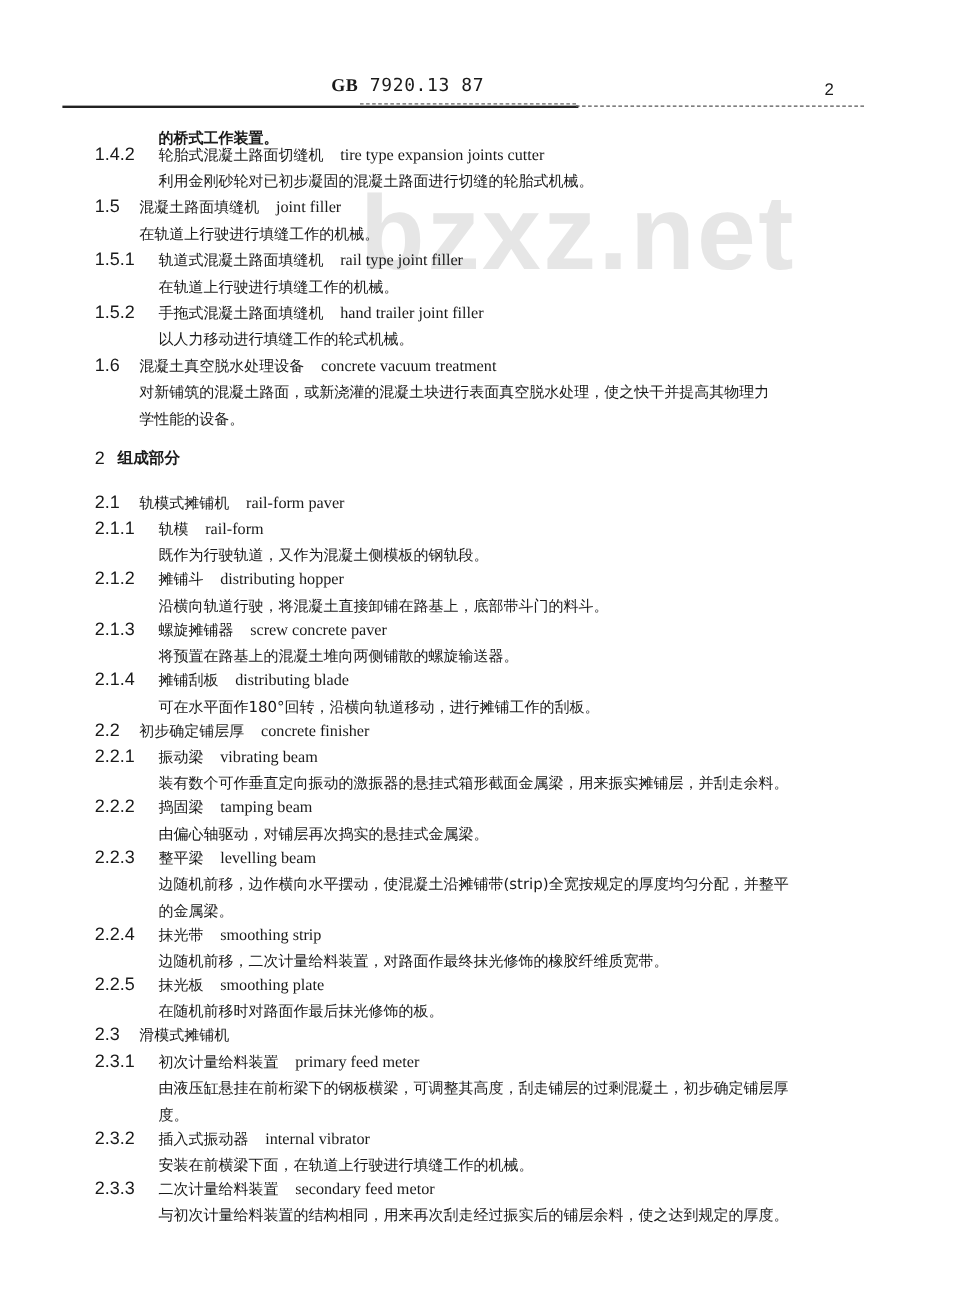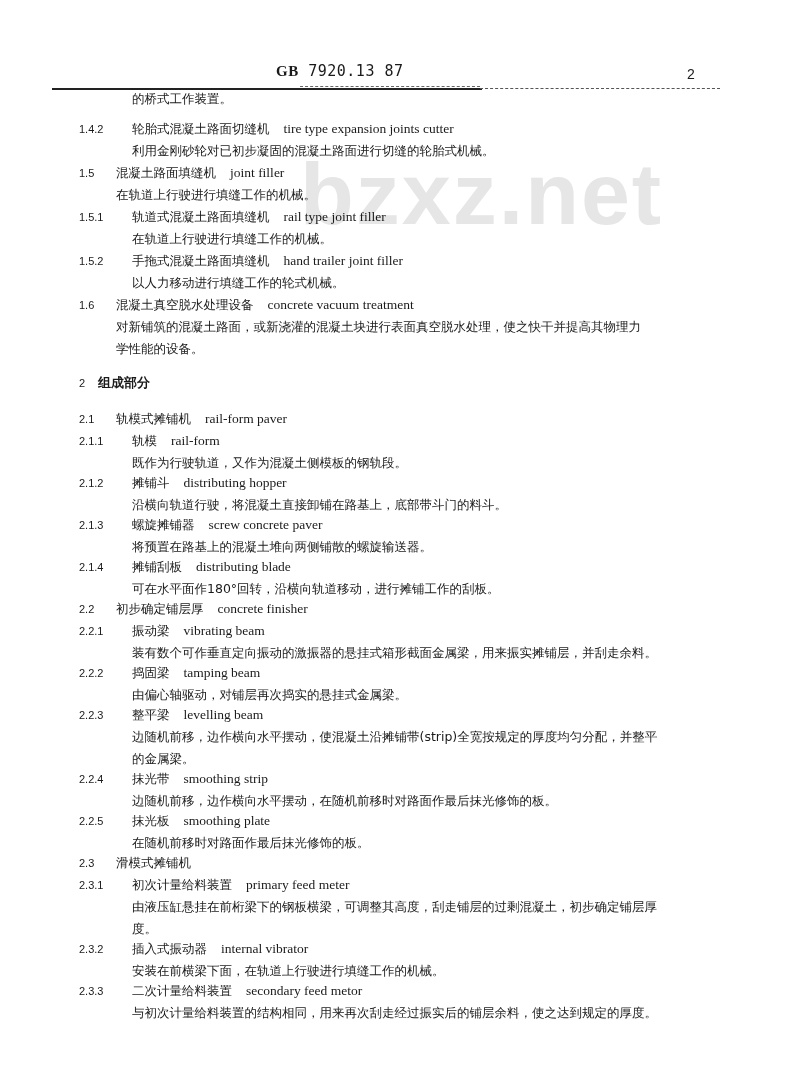--- a/index.html
+++ b/index.html
@@ -32,42 +32,42 @@
     position: absolute; left: 300px; top: 150px;
     font-family: "Liberation Sans", sans-serif; font-weight: bold;
     font-size: 88px; color: #e6e6e6; letter-spacing: 2px; z-index: 0;
     line-height: 1;
   }
   .content { position: absolute; left: 0; top: 0; width: 800px; z-index: 1; }
   .line {
     position: absolute; font-size: 13px; white-space: nowrap; line-height: 18px;
   }
   .num {
-    position: absolute; font-family: "Liberation Sans", sans-serif; font-size: 11px;
+    position: absolute; font-family: "Liberation Sans", sans-serif; font-size: 15px;
     line-height: 18px; white-space: nowrap;
   }
   .zh { font-family: "DejaVu Sans", sans-serif; font-size: 12.5px; }
   .en { font-family: "Liberation Serif", serif; font-size: 13.5px; margin-left: 14px; }
   .section-title { font-family: "DejaVu Sans", sans-serif; font-weight: bold; font-size: 13px; }
 </style>
 </head>
 <body>
 
 <div class="header">
   <span class="header-title"><b>GB</b> <span>7920.13 87</span></span>
 </div>
 <div class="page-num">2</div>
 <div class="rule"></div>
 <div class="rule3"></div>
 <div style="position:absolute;left:480px;top:88px;width:240px;height:1px;border-top:1px dashed #555;"></div>
 
 <div class="watermark">bzxz.net</div>
 
 <div class="content" id="content">
-    <div class="line zh" style="left: 132px; top: 90px;">的桥式工作装置。</div>
+    <div class="line zh" style="left: 132px; top: 106px; font-weight: bold;">的桥式工作装置。</div>
     <div class="num" style="left: 79px; top: 120px;">1.4.2</div>
     <div class="line" style="left: 132px; top: 120px;"><span class="zh">轮胎式混凝土路面切缝机</span><span class="en">tire type expansion joints cutter</span></div>
     <div class="line zh" style="left: 132px; top: 142px;">利用金刚砂轮对已初步凝固的混凝土路面进行切缝的轮胎式机械。</div>
     <div class="num" style="left: 79px; top: 164px;">1.5</div>
     <div class="line" style="left: 116px; top: 164px;"><span class="zh">混凝土路面填缝机</span><span class="en">joint filler</span></div>
     <div class="line zh" style="left: 116px; top: 186px;">在轨道上行驶进行填缝工作的机械。</div>
     <div class="num" style="left: 79px; top: 208px;">1.5.1</div>
     <div class="line" style="left: 132px; top: 208px;"><span class="zh">轨道式混凝土路面填缝机</span><span class="en">rail type joint filler</span></div>
     <div class="line zh" style="left: 132px; top: 230px;">在轨道上行驶进行填缝工作的机械。</div>
     <div class="num" style="left: 79px; top: 252px;">1.5.2</div>
@@ -100,21 +100,21 @@
     <div class="line zh" style="left: 132px; top: 644px;">装有数个可作垂直定向振动的激振器的悬挂式箱形截面金属梁，用来振实摊铺层，并刮走余料。</div>
     <div class="num" style="left: 79px; top: 664px;">2.2.2</div>
     <div class="line" style="left: 132px; top: 664px;"><span class="zh">捣固梁</span><span class="en">tamping beam</span></div>
     <div class="line zh" style="left: 132px; top: 686px;">由偏心轴驱动，对铺层再次捣实的悬挂式金属梁。</div>
     <div class="num" style="left: 79px; top: 706px;">2.2.3</div>
     <div class="line" style="left: 132px; top: 706px;"><span class="zh">整平梁</span><span class="en">levelling beam</span></div>
     <div class="line zh" style="left: 132px; top: 728px;">边随机前移，边作横向水平摆动，使混凝土沿摊铺带(strip)全宽按规定的厚度均匀分配，并整平</div>
     <div class="line zh" style="left: 132px; top: 750px;">的金属梁。</div>
     <div class="num" style="left: 79px; top: 770px;">2.2.4</div>
     <div class="line" style="left: 132px; top: 770px;"><span class="zh">抹光带</span><span class="en">smoothing strip</span></div>
-    <div class="line zh" style="left: 132px; top: 792px;">边随机前移，边作横向水平摆动，在随机前移时对路面作最后抹光修饰的板。</div>
+    <div class="line zh" style="left: 132px; top: 792px;">边随机前移，二次计量给料装置，对路面作最终抹光修饰的橡胶纤维质宽带。</div>
     <div class="num" style="left: 79px; top: 812px;">2.2.5</div>
     <div class="line" style="left: 132px; top: 812px;"><span class="zh">抹光板</span><span class="en">smoothing plate</span></div>
     <div class="line zh" style="left: 132px; top: 834px;">在随机前移时对路面作最后抹光修饰的板。</div>
     <div class="num" style="left: 79px; top: 854px;">2.3</div>
     <div class="line" style="left: 116px; top: 854px;"><span class="zh">滑模式摊铺机</span></div>
     <div class="num" style="left: 79px; top: 876px;">2.3.1</div>
     <div class="line" style="left: 132px; top: 876px;"><span class="zh">初次计量给料装置</span><span class="en">primary feed meter</span></div>
     <div class="line zh" style="left: 132px; top: 898px;">由液压缸悬挂在前桁梁下的钢板横梁，可调整其高度，刮走铺层的过剩混凝土，初步确定铺层厚</div>
     <div class="line zh" style="left: 132px; top: 920px;">度。</div>
     <div class="num" style="left: 79px; top: 940px;">2.3.2</div>

